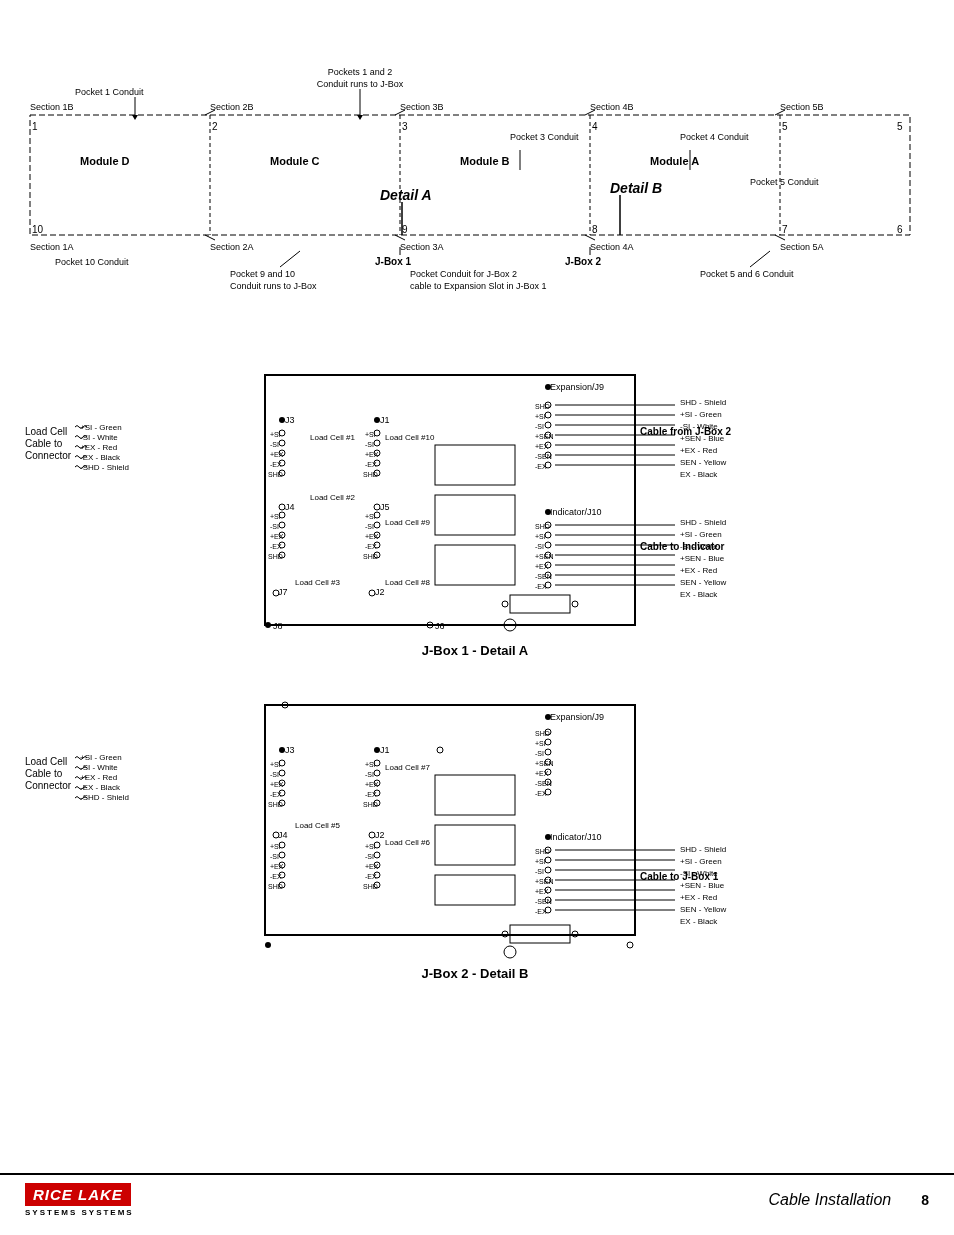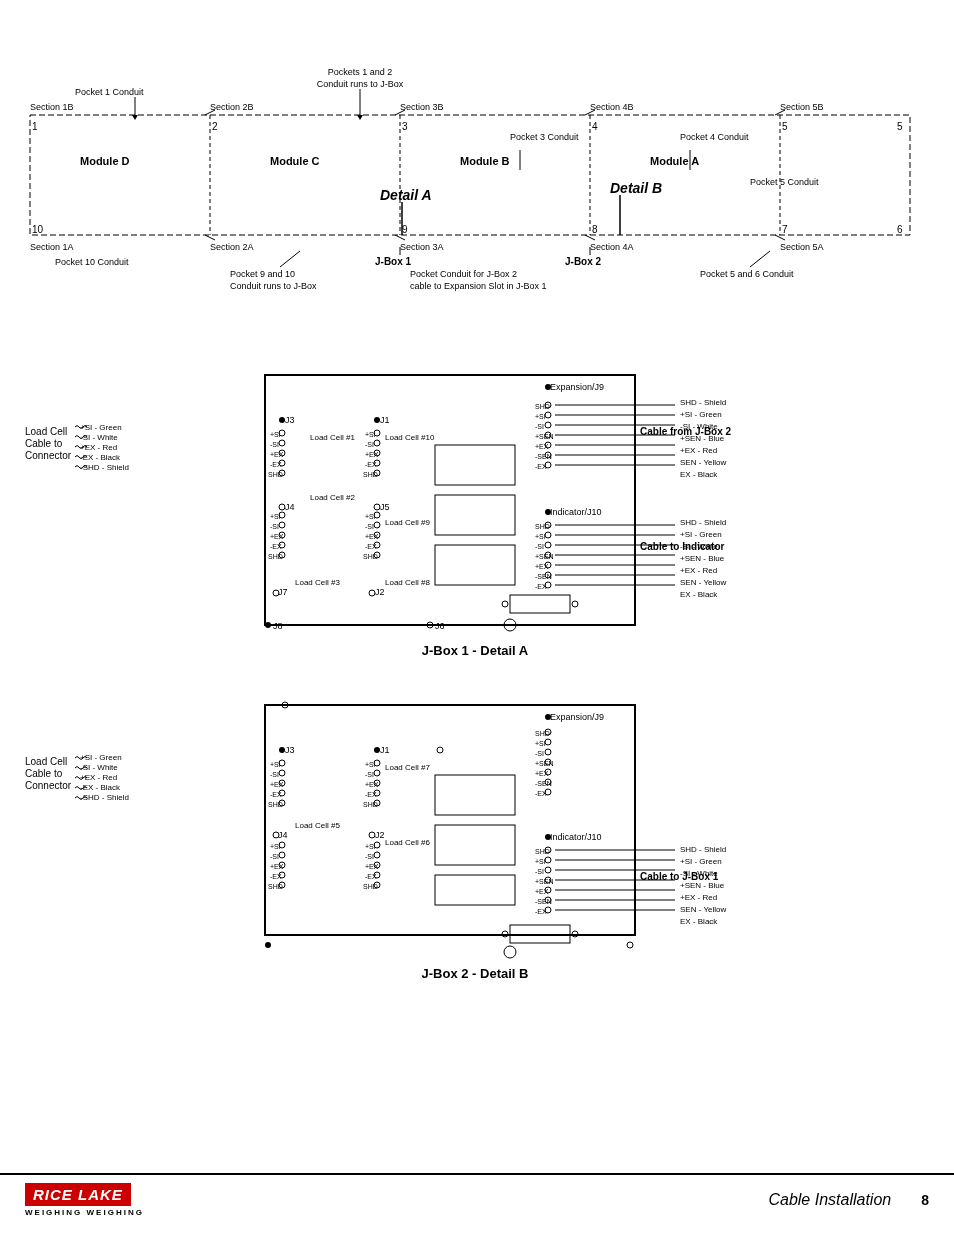--- a/index.html
+++ b/index.html
@@ -472,21 +472,21 @@
   </svg>
 
   <div class="footer" style="position:absolute; bottom:18px; left:0; right:0; display:flex; justify-content:space-between; align-items:center; padding:0 25px; border-top:2px solid #000; padding-top:8px;margin-top:31px;">
 
     <div class="footer-logo" style="display:flex; align-items:center; gap:8px;">
       <div style="display:flex; flex-direction:column; align-items:flex-start;">
         <div style="background:#cc0000; color:white; font-weight:bold; font-size:15px; padding:3px 8px; font-style:italic; letter-spacing:1px;">
           <span>RICE LAKE</span>
         </div>
         <div style="font-size:8px; letter-spacing:2px; font-weight:bold; margin-top:2px;">
-          <span>WEIGHING WEIGHING</span>
+          <span>SYSTEMS SYSTEMS</span>
         </div>
       </div>
     </div>
 
     <div style="display:flex; align-items:center; gap:30px;">
       <span style="font-style:italic; font-size:16px;">Cable Installation</span>
       <span style="font-size:14px; font-weight:bold;">8</span>
     </div>
   </div>
 

